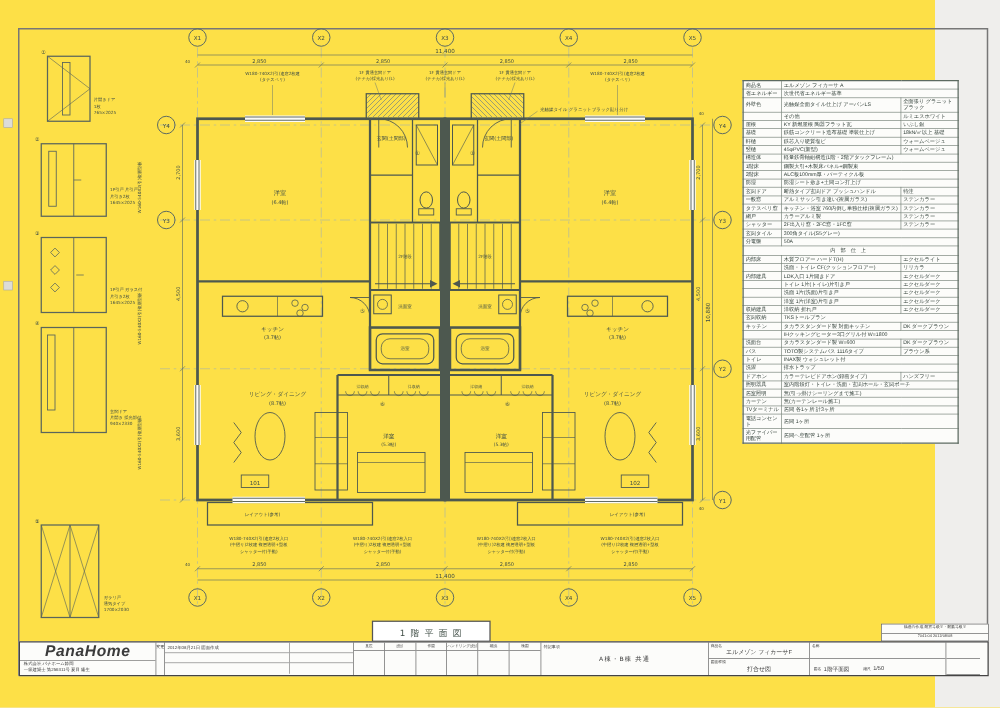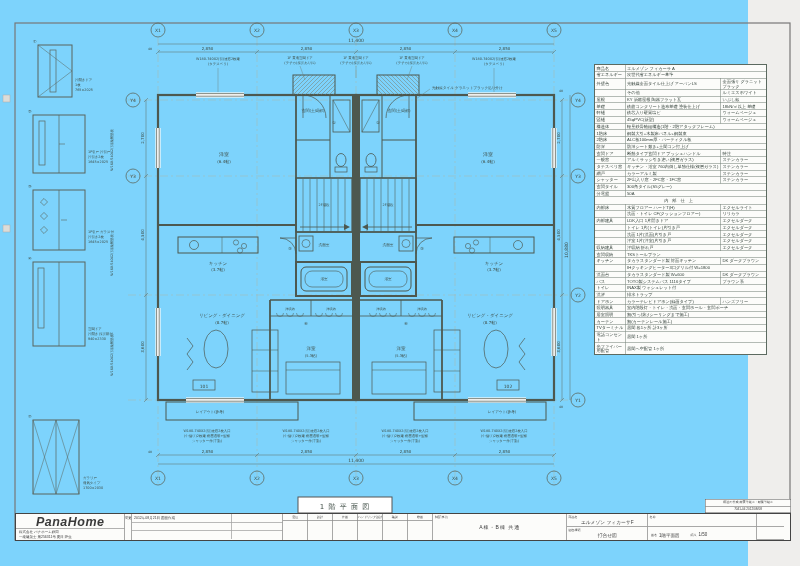--- a/index.html
+++ b/index.html
@@ -1,18 +1,18 @@
 <!DOCTYPE html>
 <html><head>
 <meta charset="utf-8">
 <style>
   html,body{margin:0;padding:0;}
   body{width:800px;height:566px;background:#efeeec;position:relative;overflow:hidden;
        font-family:"Liberation Sans","DejaVu Sans",sans-serif;}
-  .sheet{position:absolute;left:0;top:0;width:748px;height:566px;background:#7dd3fc;}
+  .sheet{position:absolute;left:0;top:0;width:748px;height:566px;background:#fde047;}
   svg{position:absolute;left:0;top:0;}
   svg text{fill:#3e4c44;font-family:"DejaVu Sans","Liberation Sans",sans-serif;}
   .t3{font-size:3.2px}.t34{font-size:3.4px}.t36{font-size:3.6px}.t4{font-size:4px}
   .t45{font-size:4.5px}.t5{font-size:5px}.t7{font-size:7px}
   .mid{text-anchor:middle}
 
   
   #spec{position:absolute;left:594px;top:64px;width:346px;transform:scale(.5);transform-origin:0 0;}
   #spec table{width:346px;border-collapse:collapse;border:2px solid #5c6a60;background:#fcfcfa;}
   #spec td{border:.8px solid #6d7a70;font-size:8.4px;line-height:1.12;padding:1.5px 3px;

